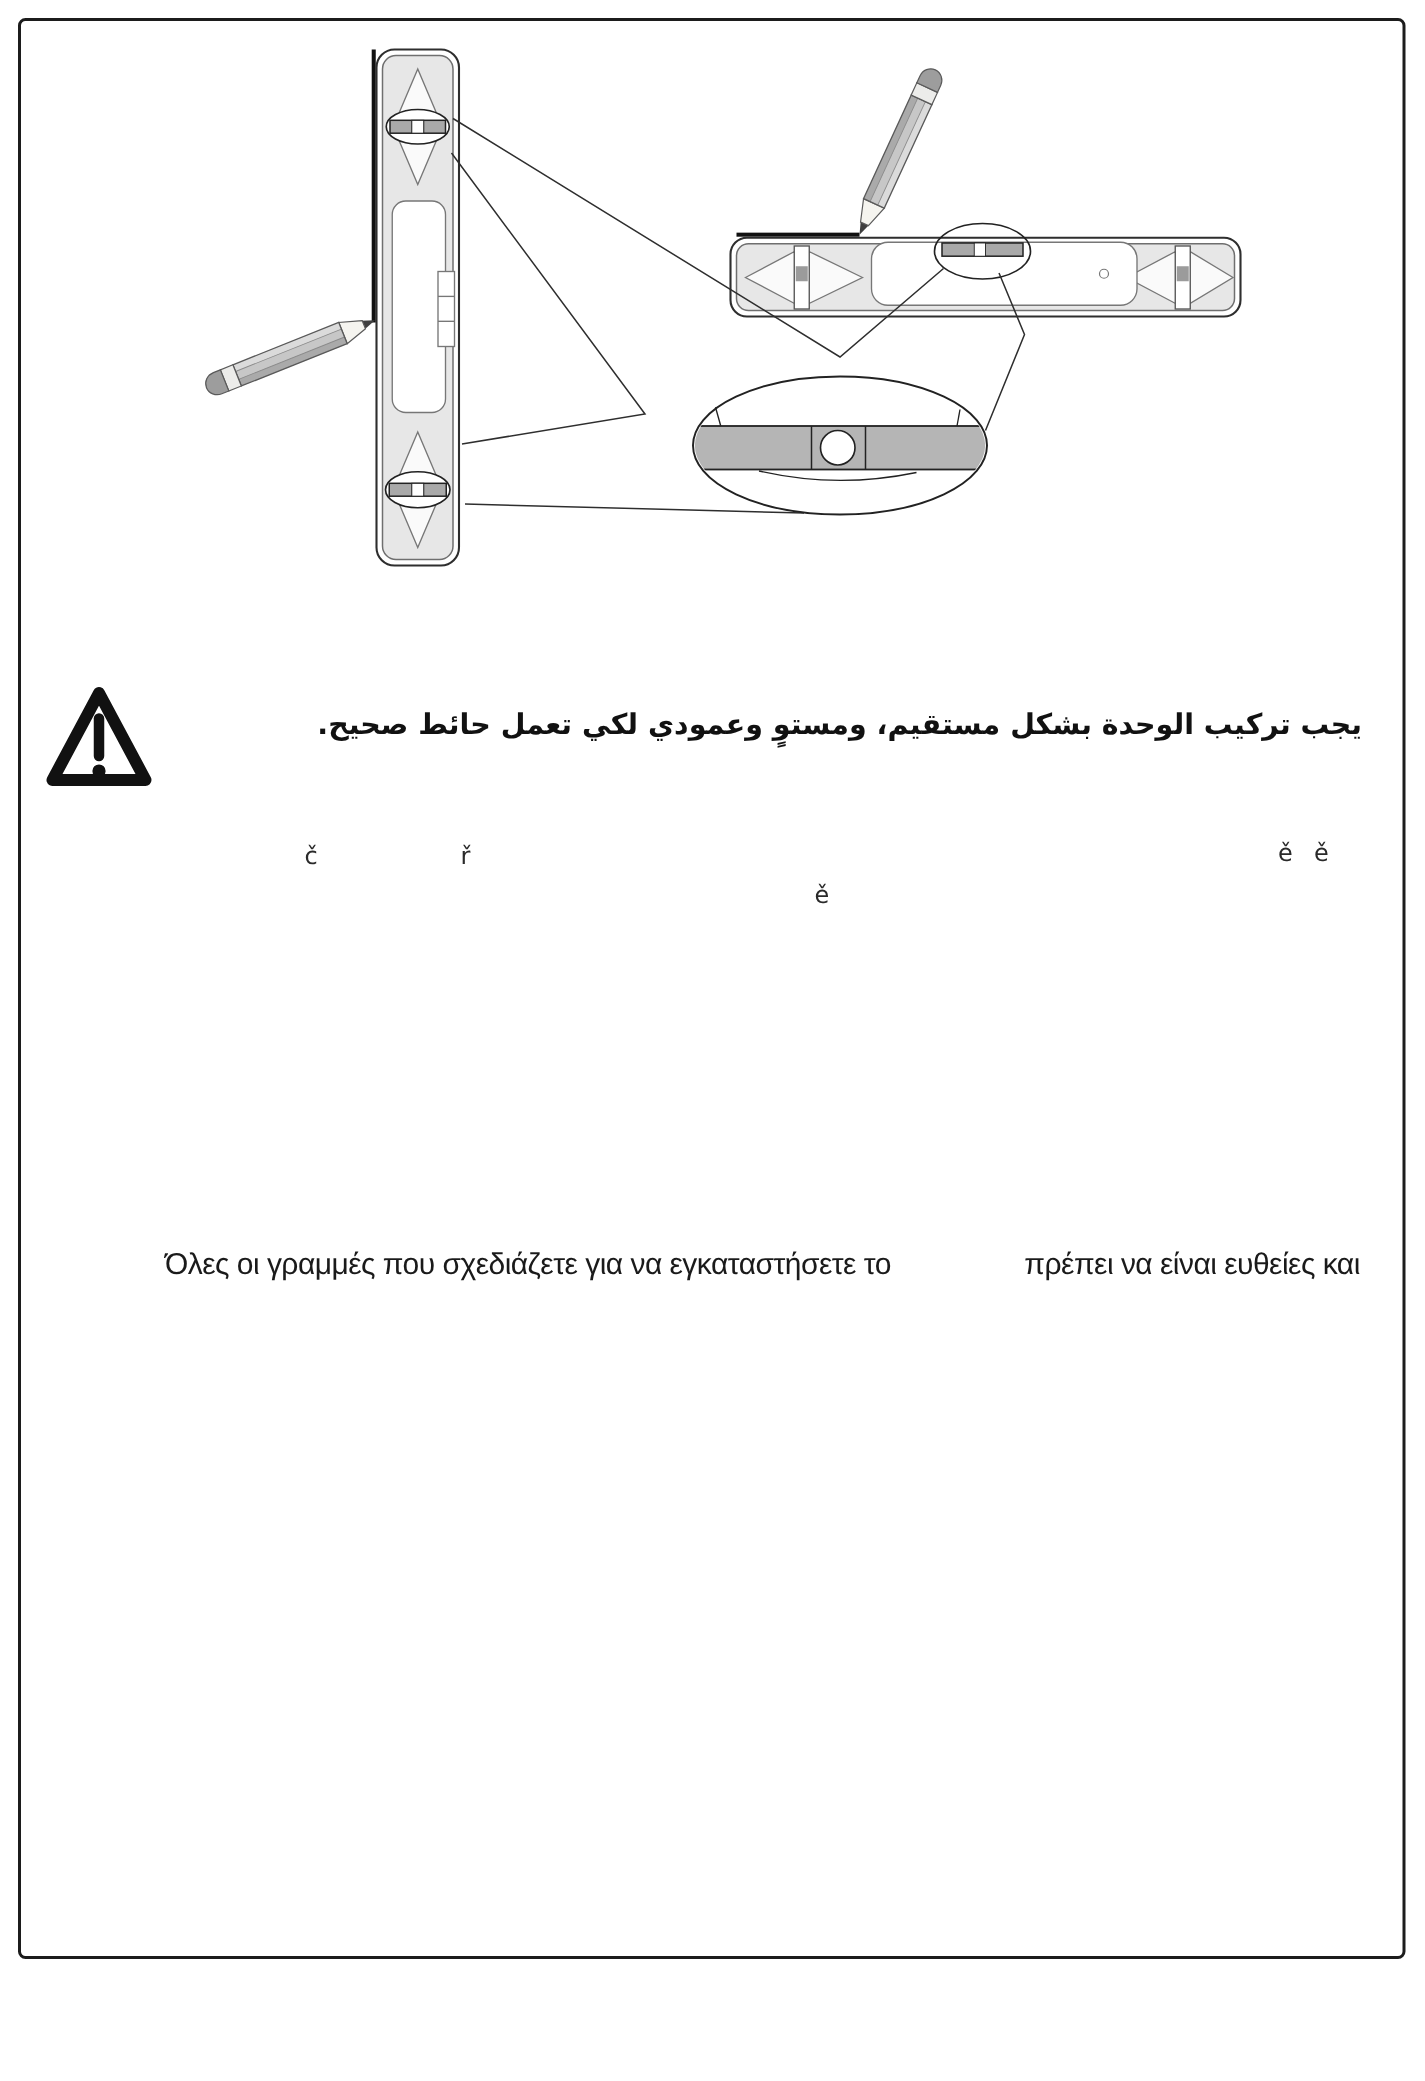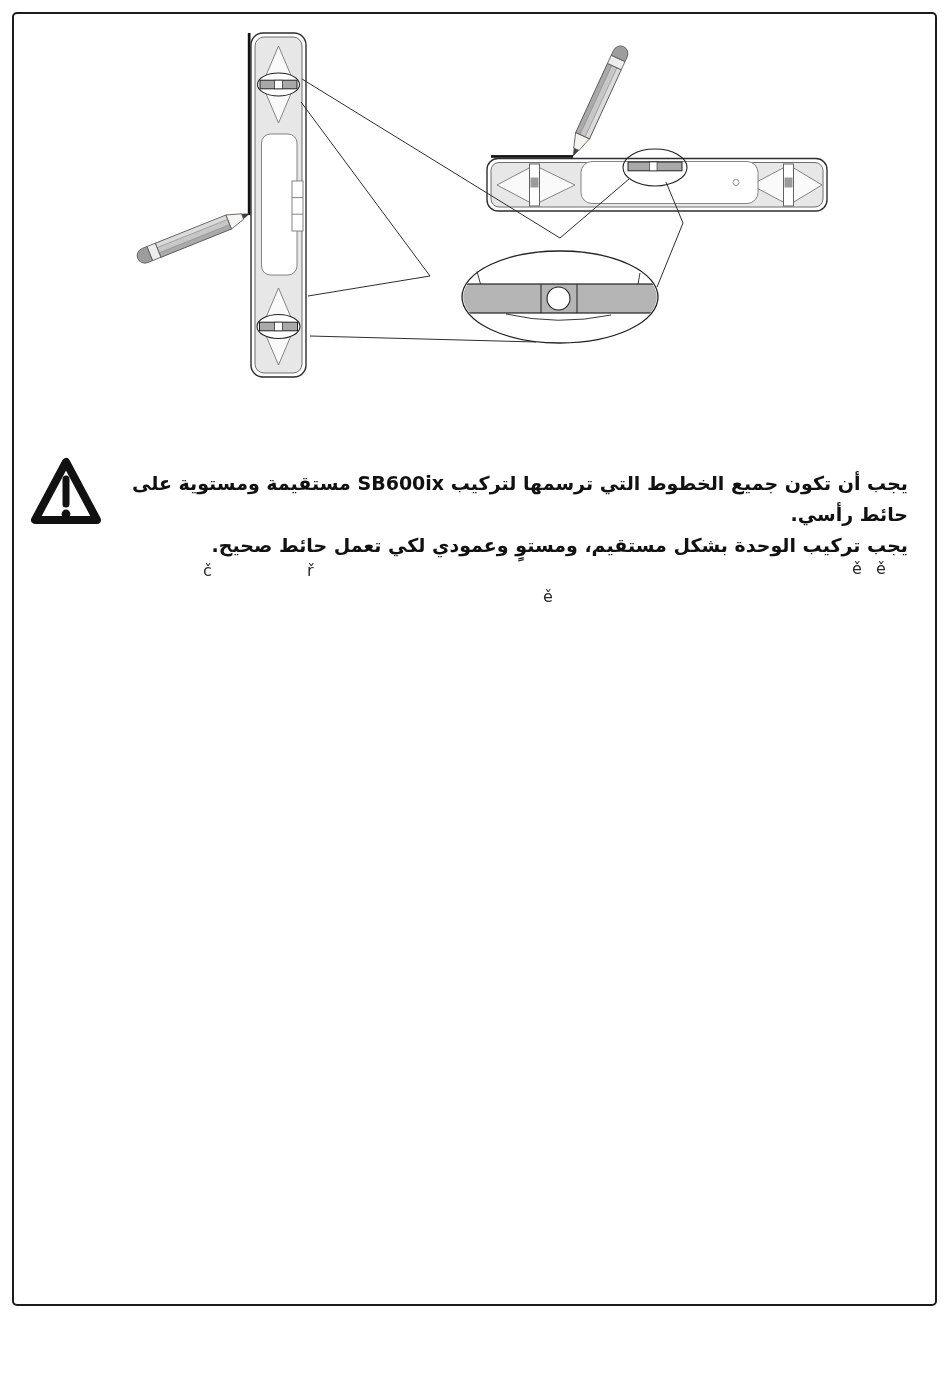--- a/index.html
+++ b/index.html
@@ -106,26 +106,26 @@
     <use href="#pencil" transform="translate(573,156.5) rotate(114.7)"></use>
   </svg>
 
   <svg class="warn-svg" width="140" height="110" viewBox="0 0 140 110" style="left:0;top:445px;">
     <polygon points="66,17 35,75 97,75" fill="#ffffff" stroke="#111" stroke-width="8" stroke-linejoin="round"></polygon>
     <line x1="66" y1="34" x2="66" y2="59" stroke="#111" stroke-width="7" stroke-linecap="round"></line>
     <circle cx="66" cy="69" r="4.4" fill="#111"></circle>
   </svg>
 
   <div class="arabic-block">
-    <div>يجب أن تكون جميع الخطوط التي ترسمها لتركيب SB600ix مستقيمة ومستوية على حائط رأسي.</div>
     <div>يجب تركيب الوحدة بشكل مستقيم، ومستوٍ وعمودي لكي تعمل حائط صحيح.</div>
   </div>
 
   <span class="stray" style="left:203px;top:563px;">č</span>
   <span class="stray" style="left:307px;top:563px;">ř</span>
   <span class="stray" style="left:852px;top:561px;">ě</span>
   <span class="stray" style="left:876px;top:561px;">ě</span>
   <span class="stray" style="left:543px;top:589px;">ě</span>
 
   <div class="greek-block">
+    <div><span>Όλες οι γραμμές που σχεδιάζετε για να εγκαταστήσετε το</span><span class="greek-gap"></span><span>πρέπει να είναι ευθείες και</span></div>
   </div>
 
 </div>
 
 </body></html>

